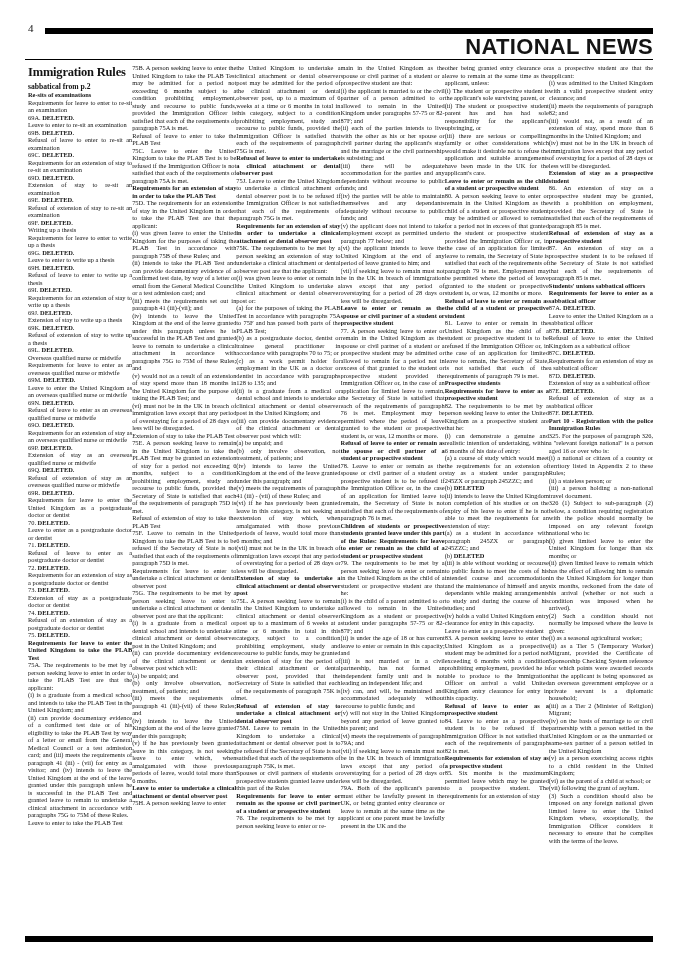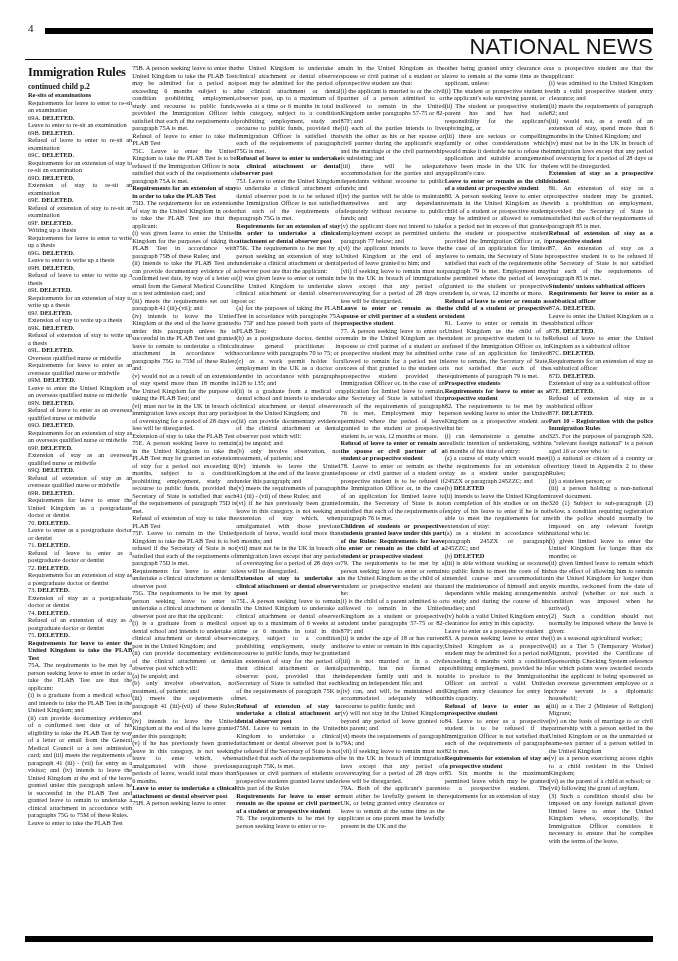--- a/index.html
+++ b/index.html
@@ -1,21 +1,21 @@
 <!DOCTYPE html>
 <html><head>
 <meta charset="utf-8">
 <style>
   html,body{margin:0;padding:0;background:#888;}
   .page{position:relative;width:678px;height:961px;background:#ffffff;overflow:hidden;
         font-family:"Liberation Serif", serif;color:#141414;}
   .page-number{position:absolute;left:28px;top:22px;font-size:11px;line-height:12px;}
   .top-bar{position:absolute;left:45px;right:25px;top:28px;height:6px;background:#000;}
   .section-title{position:absolute;right:25px;top:35px;font-family:"Liberation Sans",sans-serif;
-        font-weight:normal;font-size:22px;line-height:23px;letter-spacing:.3px;white-space:nowrap;}
+        font-weight:bold;font-size:22px;line-height:23px;letter-spacing:.3px;white-space:nowrap;}
   .header-rule{position:absolute;left:25px;right:25px;top:59px;height:1px;background:#000;}
   .bottom-bar{position:absolute;left:25px;right:25px;top:936px;height:6px;background:#000;}
   .columns{position:absolute;left:28px;top:64px;width:625px;height:870px;display:flex;}
   .col{flex:1 1 0;min-width:0;overflow:hidden;}
   .col p{margin:0;font-size:6.4px;line-height:7.5px;text-align:justify;text-justify:inter-word;}
   .col p.h{font-weight:bold;}
   .col p.title{font-size:12.5px;line-height:15px;font-weight:bold;letter-spacing:-.2px;
         white-space:nowrap;text-align:left;margin:1px 0 2px 0;}
   .col p.sub{font-size:7.6px;line-height:9px;font-weight:bold;text-align:left;}
   .col p b{font-weight:bold;}
@@ -24,21 +24,21 @@
 <body>
 
 <div class="page">
   <div class="page-number">4</div>
   <div class="top-bar"></div>
   <div class="section-title">NATIONAL NEWS</div>
   <div class="header-rule"></div>
   <div class="columns" id="columns">
       <div class="col">
         <p class="title">Immigration Rules</p>
-        <p class="sub">continued child p.2</p>
+        <p class="sub">sabbatical from p.2</p>
         <p class="h">Re-sits of examinations</p>
         <p>Requirements for leave to enter to re-sit an examination</p>
         <p><span>69A.</span> <b>DELETED.</b></p>
         <p>Leave to enter to re-sit an examination</p>
         <p><span>69B.</span> <b>DELETED.</b></p>
         <p>Refusal of leave to enter to re-sit an examination</p>
         <p><span>69C.</span> <b>DELETED.</b></p>
         <p>Requirements for an extension of stay to re-sit an examination</p>
         <p><span>69D.</span> <b>DELETED.</b></p>
         <p>Extension of stay to re-sit an examination</p>

